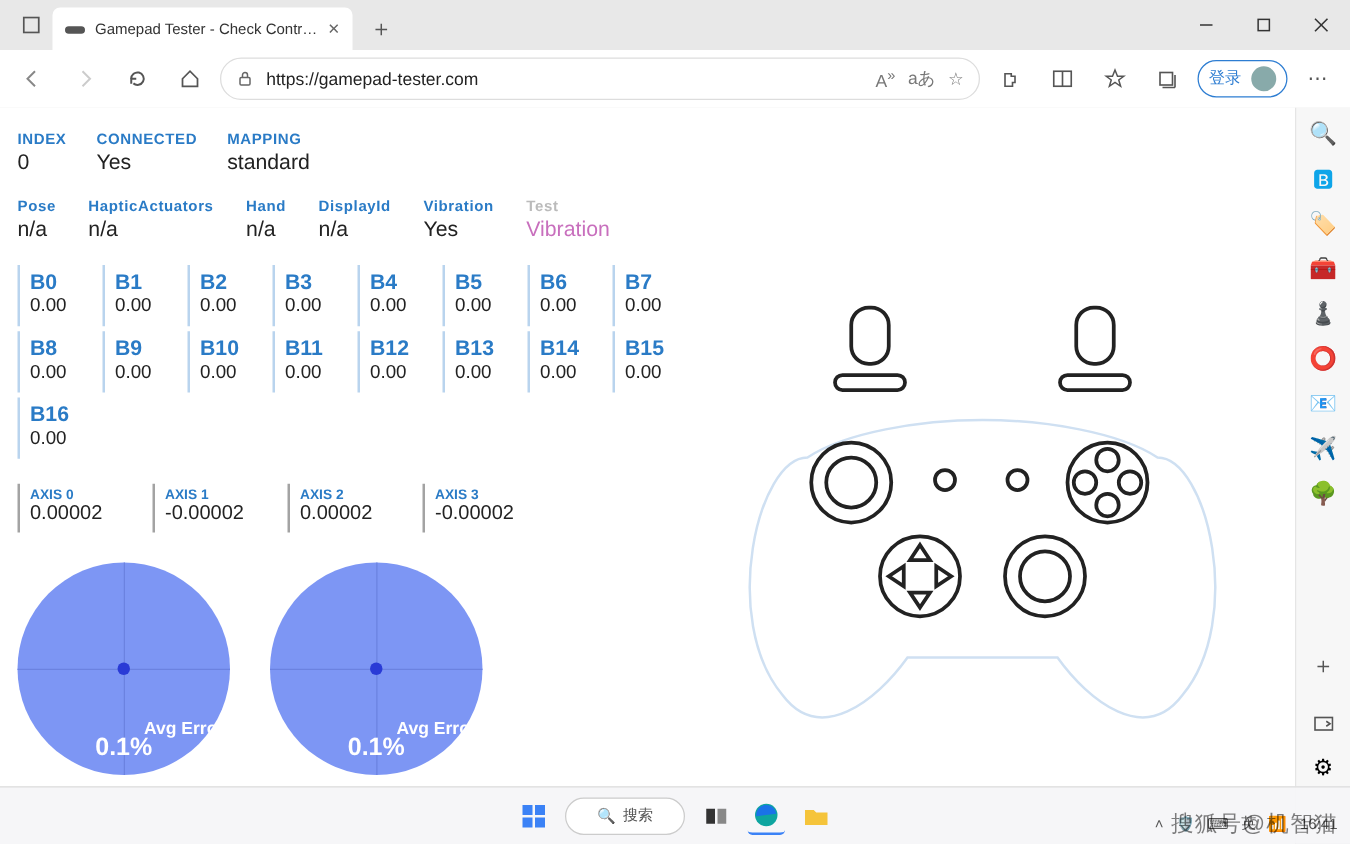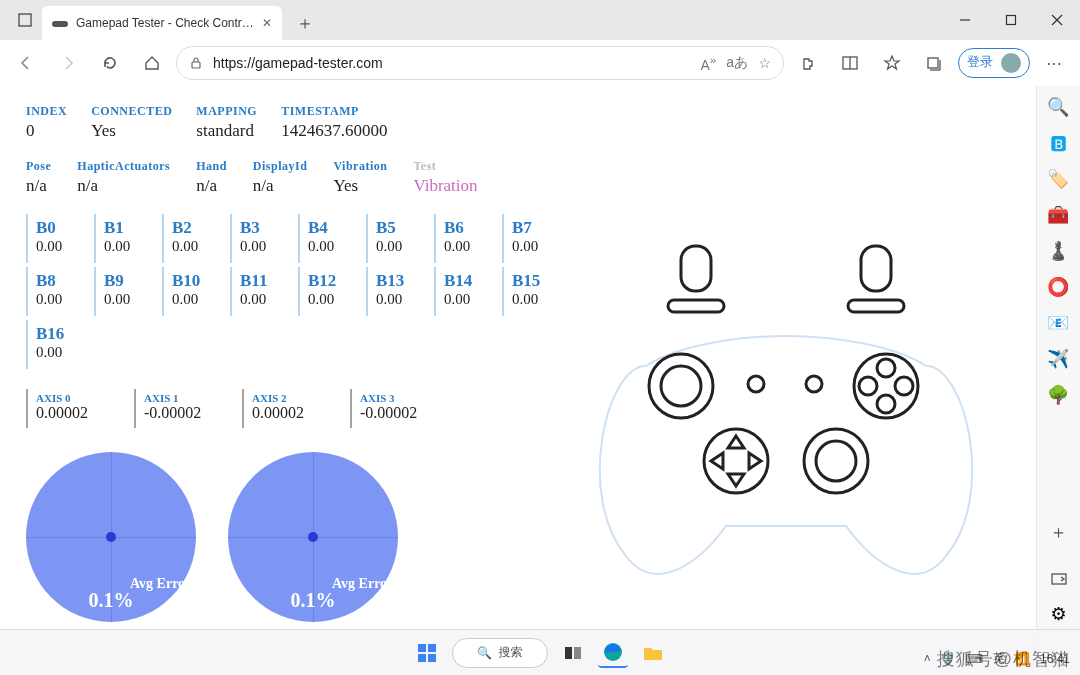--- a/index.html
+++ b/index.html
@@ -17,21 +17,21 @@
   .toolbar { height: 46px; background:#fff; border-bottom:0; display:flex; align-items:center; padding:3px 8px; gap:6px; }
   .tb-btn { width:36px; height:36px; border-radius:4px; display:flex; align-items:center; justify-content:center; color:#555; }
   .addrbar { flex:1; height:34px; border:1px solid #ddd; border-radius:17px; display:flex; align-items:center; padding:0 12px; gap:10px; font-size:14px; color:#555; background:#fff; }
   .addrbar .url-host { color:#222; }
   .addrbar .right-icons { margin-left:auto; display:flex; gap:10px; align-items:center; color:#777; font-size:14px; }
   .profile-btn { display:flex; align-items:flex-start; gap:8px; border:1px solid #2d7dd2; border-radius:16px; padding:4px 8px; color:#2d7dd2; font-size:13px; }
   .profile-btn .avatar { width:20px; height:20px; border-radius:50%; background:#8aa; }
   .content-row { flex:1; display:flex; overflow:hidden; }
   .sidebar { width:44px; background:#f7f7f7; border-left:1px solid #e5e5e5; display:flex; flex-direction:column; align-items:center; padding-top:10px; gap:14px; }
   .sidebar .sb-icon { width:22px; height:22px; display:flex; align-items:center; justify-content:center; font-size:18px; }
-  .page { flex:1; background:#fff; padding:18px 26px; font-family: Liberation Serif, serif; color:#333; overflow:hidden; position:relative;}
+  .page { flex:1; background:#fff; padding:18px 14px; font-family: Liberation Sans, sans-serif; color:#333; overflow:hidden; position:relative;}
   .meta-row { display:flex; gap:24px; margin-bottom:18px; }
   .meta-col .lbl { font-size:12px; color:#2a7bc6; font-weight:600; letter-spacing:.5px; }
   .meta-col .val { font-size:17px; color:#222; margin-top:2px; }
   .meta-col .lbl.faded { color:#bbb; }
   .meta-col .val.vib { color:#c86fbd; }
   .buttons-grid { display:flex; flex-wrap:wrap; gap:0; max-width:560px; margin-top:6px;}
   .btn-cell { width:68px; padding:4px 6px 8px 8px; border-left:2px solid #b9d4ee; margin-bottom:4px; }
   .btn-cell .bl { font-size:17px; color:#2a7bc6; font-weight:600;}
   .btn-cell .bv { font-size:15px; color:#222; }
   .axes-row { display:flex; gap:18px; margin-top:16px; }
@@ -171,24 +171,20 @@
             <div class="val">0</div>
           </div>
           <div class="meta-col">
             <div class="lbl">CONNECTED</div>
             <div class="val">Yes</div>
           </div>
           <div class="meta-col">
             <div class="lbl">MAPPING</div>
             <div class="val">standard</div>
           </div>
-          <div class="meta-col">
-            <div class="lbl">TIMESTAMP</div>
-            <div class="val">1424637.60000</div>
-          </div>
         </div>
       <div class="meta-row" id="meta2" style="gap:26px;">
           <div class="meta-col">
             <div class="lbl">Pose</div>
             <div class="val">n/a</div>
           </div>
           <div class="meta-col">
             <div class="lbl">HapticActuators</div>
             <div class="val">n/a</div>
           </div>

